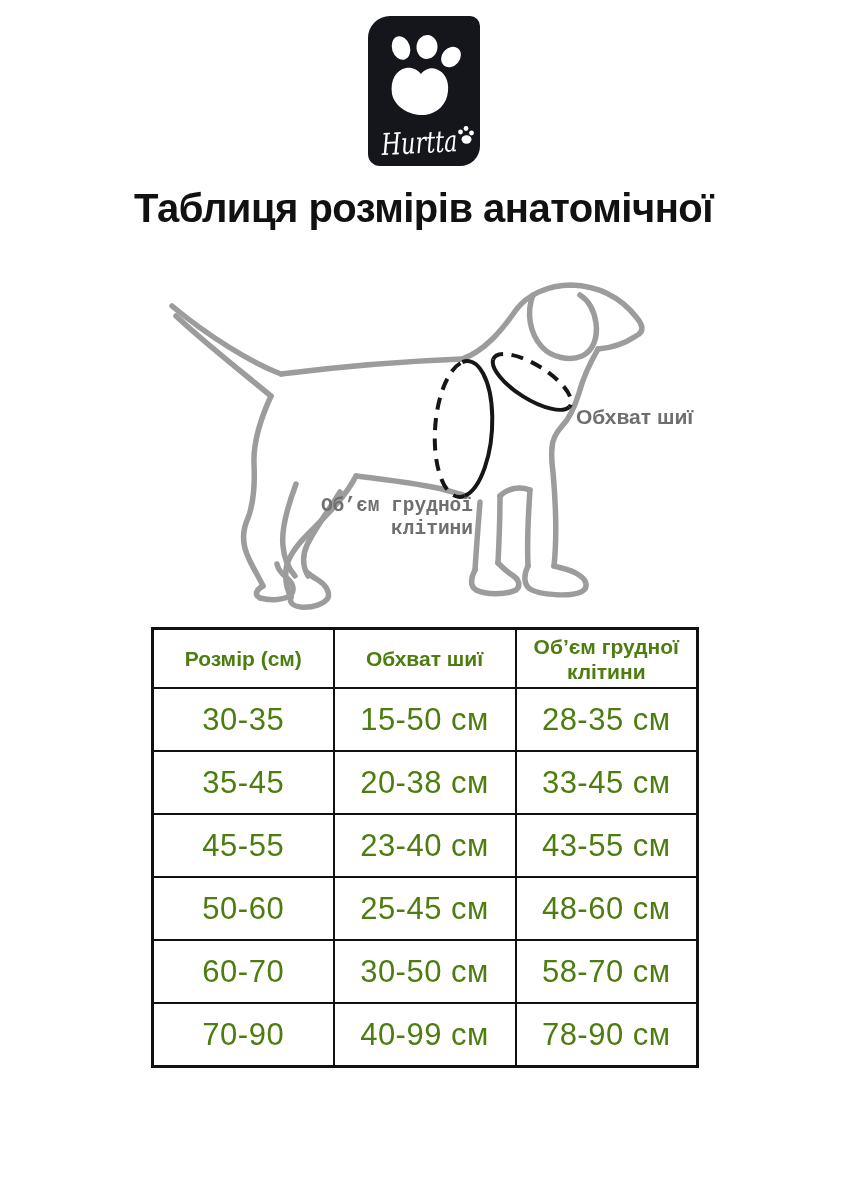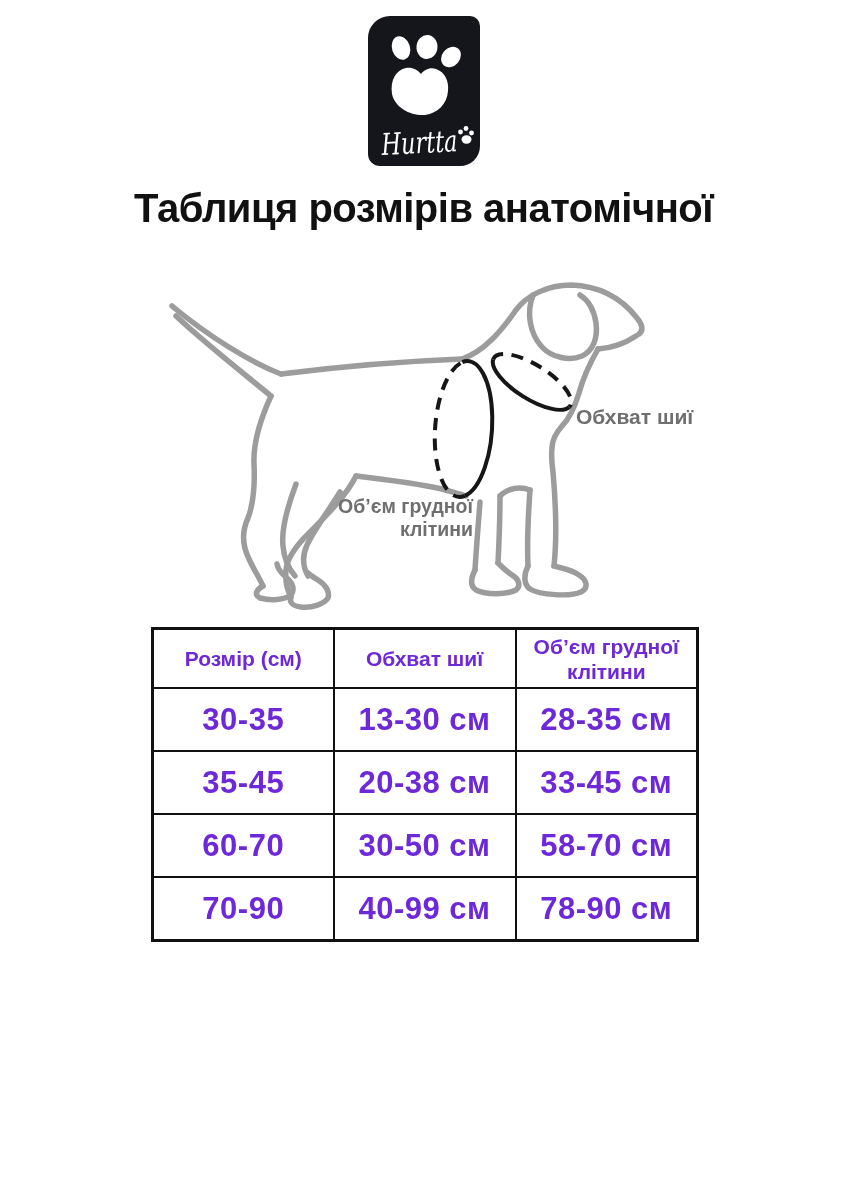--- a/index.html
+++ b/index.html
@@ -18,35 +18,35 @@
     position:absolute;left:0;top:186px;width:847px;text-align:center;
     font-weight:700;font-size:40px;line-height:45px;color:#111;
     letter-spacing:-0.5px;
   }
   
   .dog-wrap{position:absolute;left:150px;top:268px;width:560px;height:358px;}
   .measure-label{
     position:absolute;color:#6f6f6f;font-weight:700;
   }
   .label-neck{left:576px;top:405px;font-size:21px;}
-  .label-chest{left:290px;top:495px;width:183px;text-align:right;font-size:19.5px;line-height:23px;}
+  .label-chest{left:290px;top:495px;width:183px;text-align:right;font-size:19.5px;line-height:23px;font-family:Liberation Mono, monospace;}
   
   table.size-table{
     position:absolute;left:151px;top:627px;width:545px;
-    border-collapse:collapse;table-layout:fixed;color:#6d28d9;
+    border-collapse:collapse;table-layout:fixed;color:#4d7c0f;
     border:3px solid #111;
   }
   .size-table th,.size-table td{
     border:2px solid #111;text-align:center;vertical-align:middle;padding:0 6px;
   }
   .size-table th{
     font-size:21px;font-weight:700;height:57px;line-height:25px;
   }
   .size-table td{
-    font-size:31px;font-weight:700;height:61px;letter-spacing:0.5px;
+    font-size:31px;font-weight:400;height:61px;letter-spacing:0.5px;
   }
 </style>
 </head>
 <body>
 
 <div class="page">
 
   <div class="logo">
     <svg viewBox="0 0 112 150">
 
@@ -144,27 +144,37 @@
     <thead>
       <tr>
         <th>Розмір (см)</th>
         <th>Обхват шиї</th>
         <th>Об’єм грудної клітини</th>
       </tr>
     </thead>
     <tbody>
       <tr>
         <td>30-35</td>
-        <td>13-30 см</td>
+        <td>15-50 см</td>
         <td>28-35 см</td>
       </tr>
       <tr>
         <td>35-45</td>
         <td>20-38 см</td>
         <td>33-45 см</td>
+      </tr>
+      <tr>
+        <td>45-55</td>
+        <td>23-40 см</td>
+        <td>43-55 см</td>
+      </tr>
+      <tr>
+        <td>50-60</td>
+        <td>25-45 см</td>
+        <td>48-60 см</td>
       </tr>
       <tr>
         <td>60-70</td>
         <td>30-50 см</td>
         <td>58-70 см</td>
       </tr>
       <tr>
         <td>70-90</td>
         <td>40-99 см</td>
         <td>78-90 см</td>

